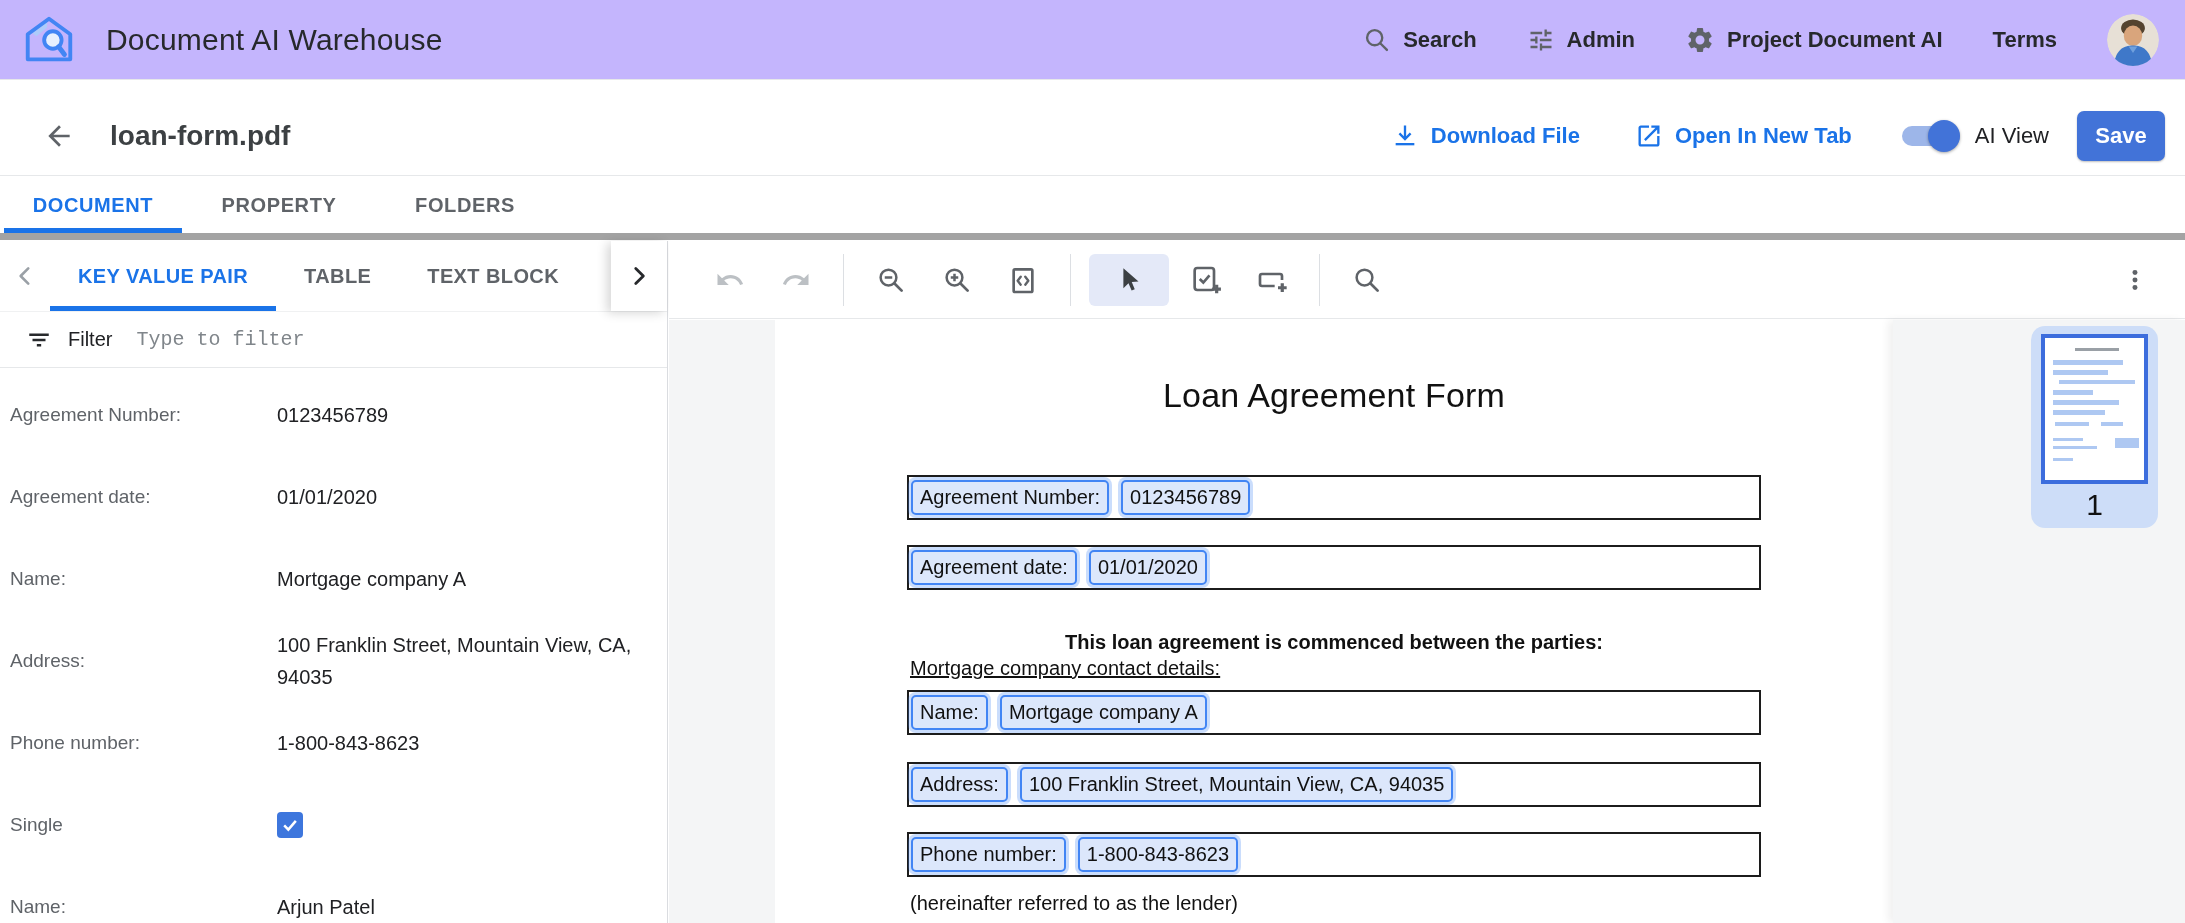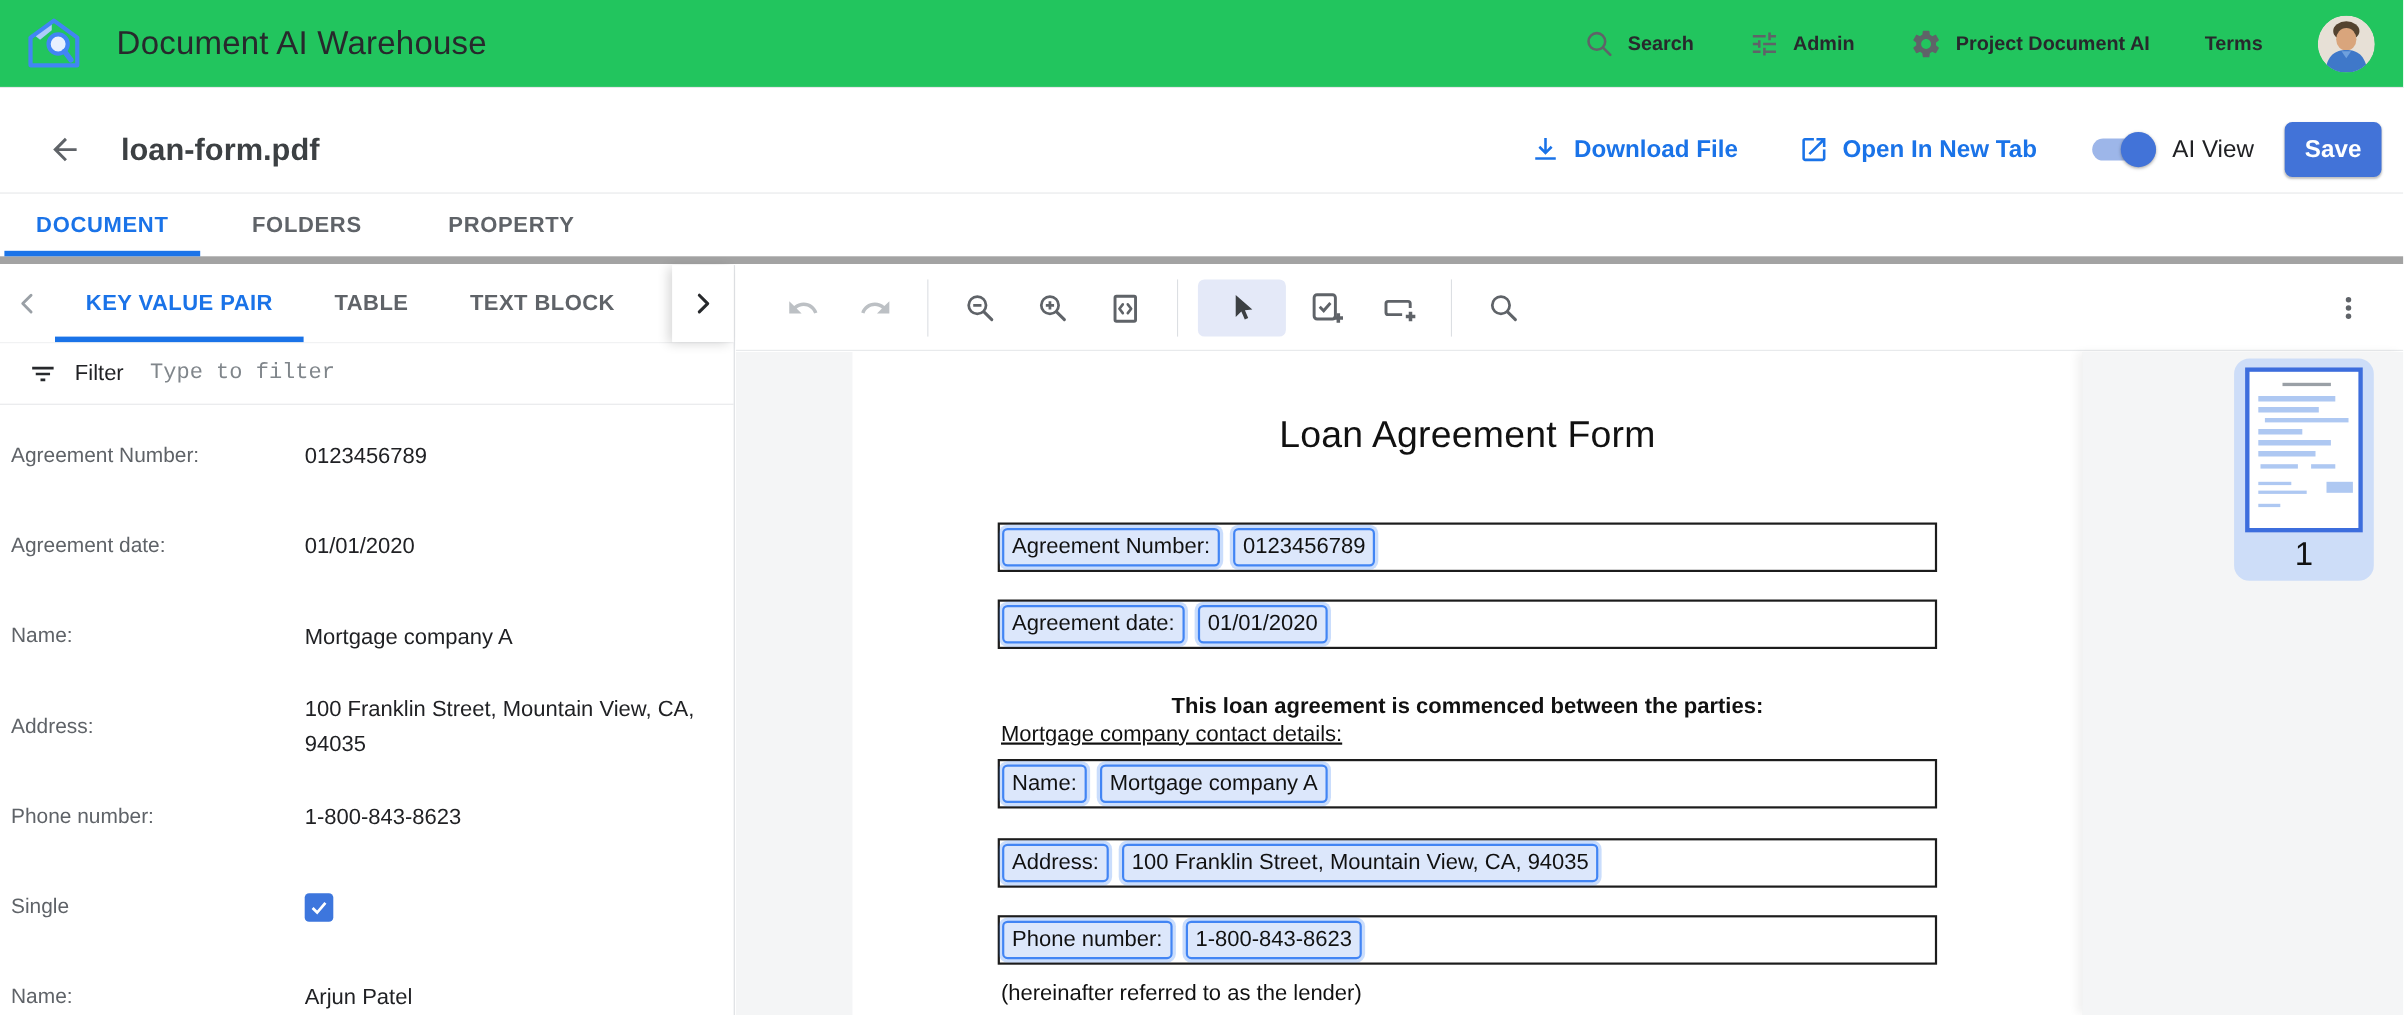--- a/index.html
+++ b/index.html
@@ -2,26 +2,26 @@
 <html><head>
 <meta charset="utf-8">
 <style>
   * { box-sizing: border-box; margin: 0; padding: 0; }
   html,body { background:#fff; }
   body { font-family:"Liberation Sans", sans-serif; color:#202124; }
   .app { position:relative; width:2185px; height:923px; background:#fff; overflow:hidden; }
 
   
   .header { position:absolute; top:0; left:0; width:100%; height:80px;
-            border-bottom:1px solid #e6e8ea; display:flex; align-items:center; background:#22c55e; }
+            border-bottom:1px solid #e6e8ea; display:flex; align-items:center; background:#c4b5fd; }
   .logo { margin-left:18px; width:62px; height:58px; flex:0 0 auto; }
   .app-title { margin-left:26px; font-size:30px; font-weight:500; color:#27292c; letter-spacing:.2px; }
   .header-right { margin-left:auto; display:flex; align-items:center; gap:50px; padding-right:26px; }
   .hnav { display:flex; align-items:center; gap:12px; cursor:pointer; }
-  .hnav .lbl { font-size:18px; font-weight:700; color:#27292c; }
+  .hnav .lbl { font-size:22px; font-weight:700; color:#27292c; }
   .avatar { width:52px; height:52px; border-radius:50%; overflow:hidden; flex:0 0 auto; }
 
   
   .doc-bar { position:absolute; top:97px; left:0; width:100%; height:79px;
              border-bottom:1px solid #e6e8ea; display:flex; align-items:center; background:#fff; }
   .back-btn { margin-left:38px; width:42px; height:42px; display:flex; align-items:center; justify-content:center; cursor:pointer; }
   .filename { margin-left:30px; font-size:28px; font-weight:700; color:#3c4043; }
   .docbar-right { margin-left:auto; display:flex; align-items:center; padding-right:20px; }
   .blue-action { display:flex; align-items:center; gap:12px; cursor:pointer; }
   .blue-action .lbl { font-size:22px; font-weight:700; color:#1a73e8; }
@@ -179,22 +179,22 @@
       </div>
       <div class="gap15"></div>
       <span class="ai-view-lbl">AI View</span>
       <div class="gap28"></div>
       <button class="save-btn">Save</button>
     </div>
   </div>
 
   <div class="tabs">
     <div class="tab active">DOCUMENT</div>
+    <div class="tab">PROPERTY</div>
     <div class="tab">FOLDERS</div>
-    <div class="tab">PROPERTY</div>
   </div>
 
   <div class="left-panel">
     <div class="subtabs">
       <div class="chev-btn">
         <svg width="26" height="26" viewBox="0 0 24 24">
           <path d="M15 5l-7 7 7 7" fill="none" stroke="#9aa0a6" stroke-width="2.4" stroke-linecap="round" stroke-linejoin="round"></path>
         </svg>
       </div>
       <div class="subtab active">KEY VALUE PAIR</div>

